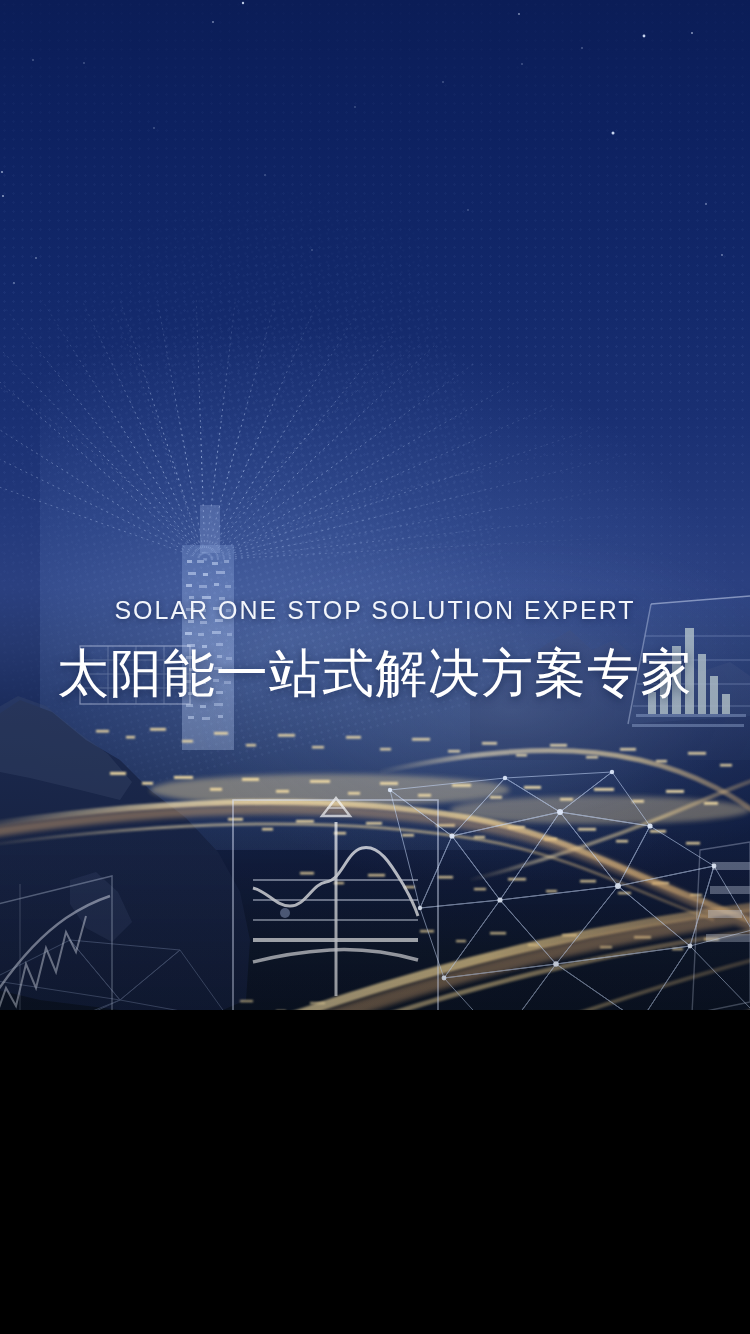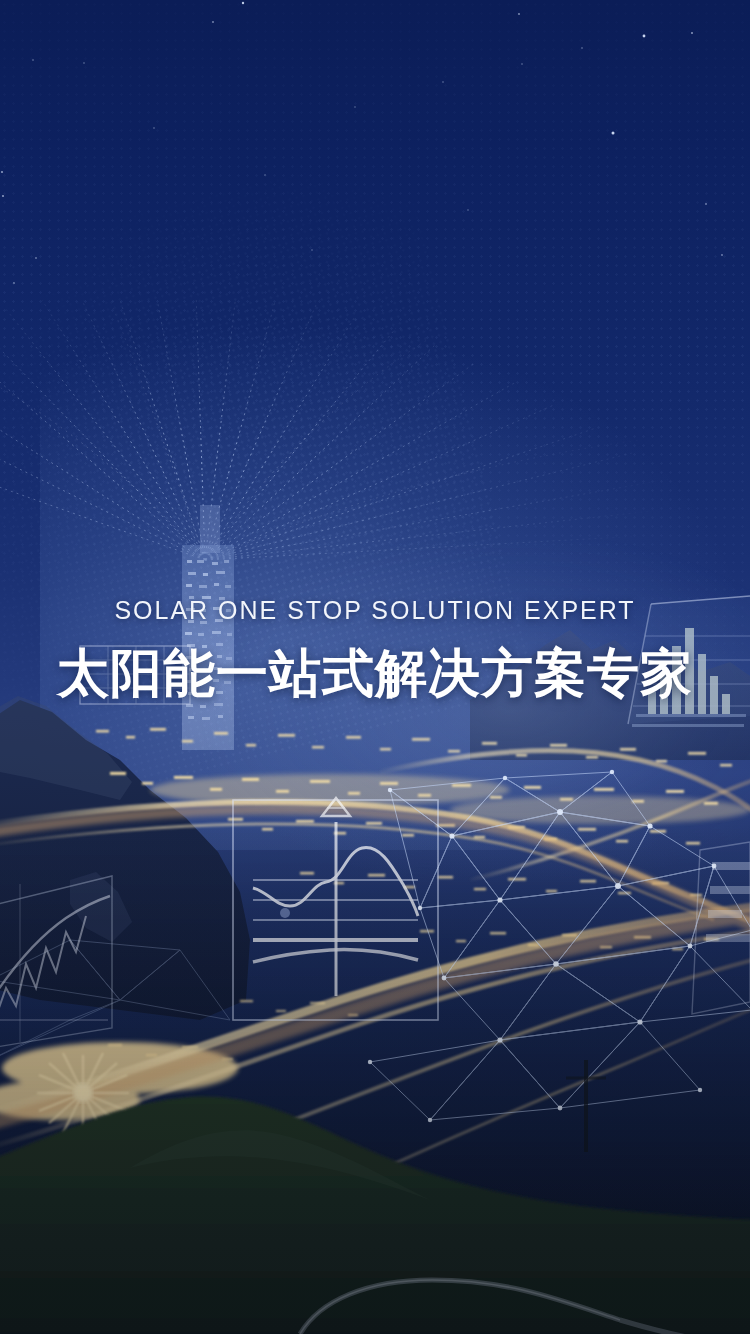--- a/index.html
+++ b/index.html
@@ -1,18 +1,18 @@
 <!DOCTYPE html>
 <html><head>
 <meta charset="utf-8">
 <style>
   html,body{margin:0;padding:0;background:#000;}
   *{box-sizing:border-box;}
   #stage{
-    position:relative;width:750px;height:1334px;overflow:hidden;
+    position:relative;width:750px;height:1010px;overflow:hidden;
     font-family:"Liberation Sans","DejaVu Sans",sans-serif;
     background:#1d4ed8;
   }
 
   
   .sky{
     position:absolute;inset:0;
     background:linear-gradient(180deg,
       #0b1d57 0%,
       #0d2160 12%,
@@ -68,21 +68,21 @@
     letter-spacing:2.0px;
     font-weight:400;
     line-height:1;
     white-space:nowrap;
     text-shadow:0 1px 6px rgba(5,18,50,.55);
   }
   .headline{
     margin-top:22px;
     color:#ffffff;
     font-size:52px;
-    font-weight:700;
+    font-weight:400;
     letter-spacing:1px;
     line-height:1.08;
     white-space:nowrap;
     text-shadow:0 2px 10px rgba(6,20,55,.6);
   }
 </style>
 </head>
 <body>
 
 <div id="stage">

